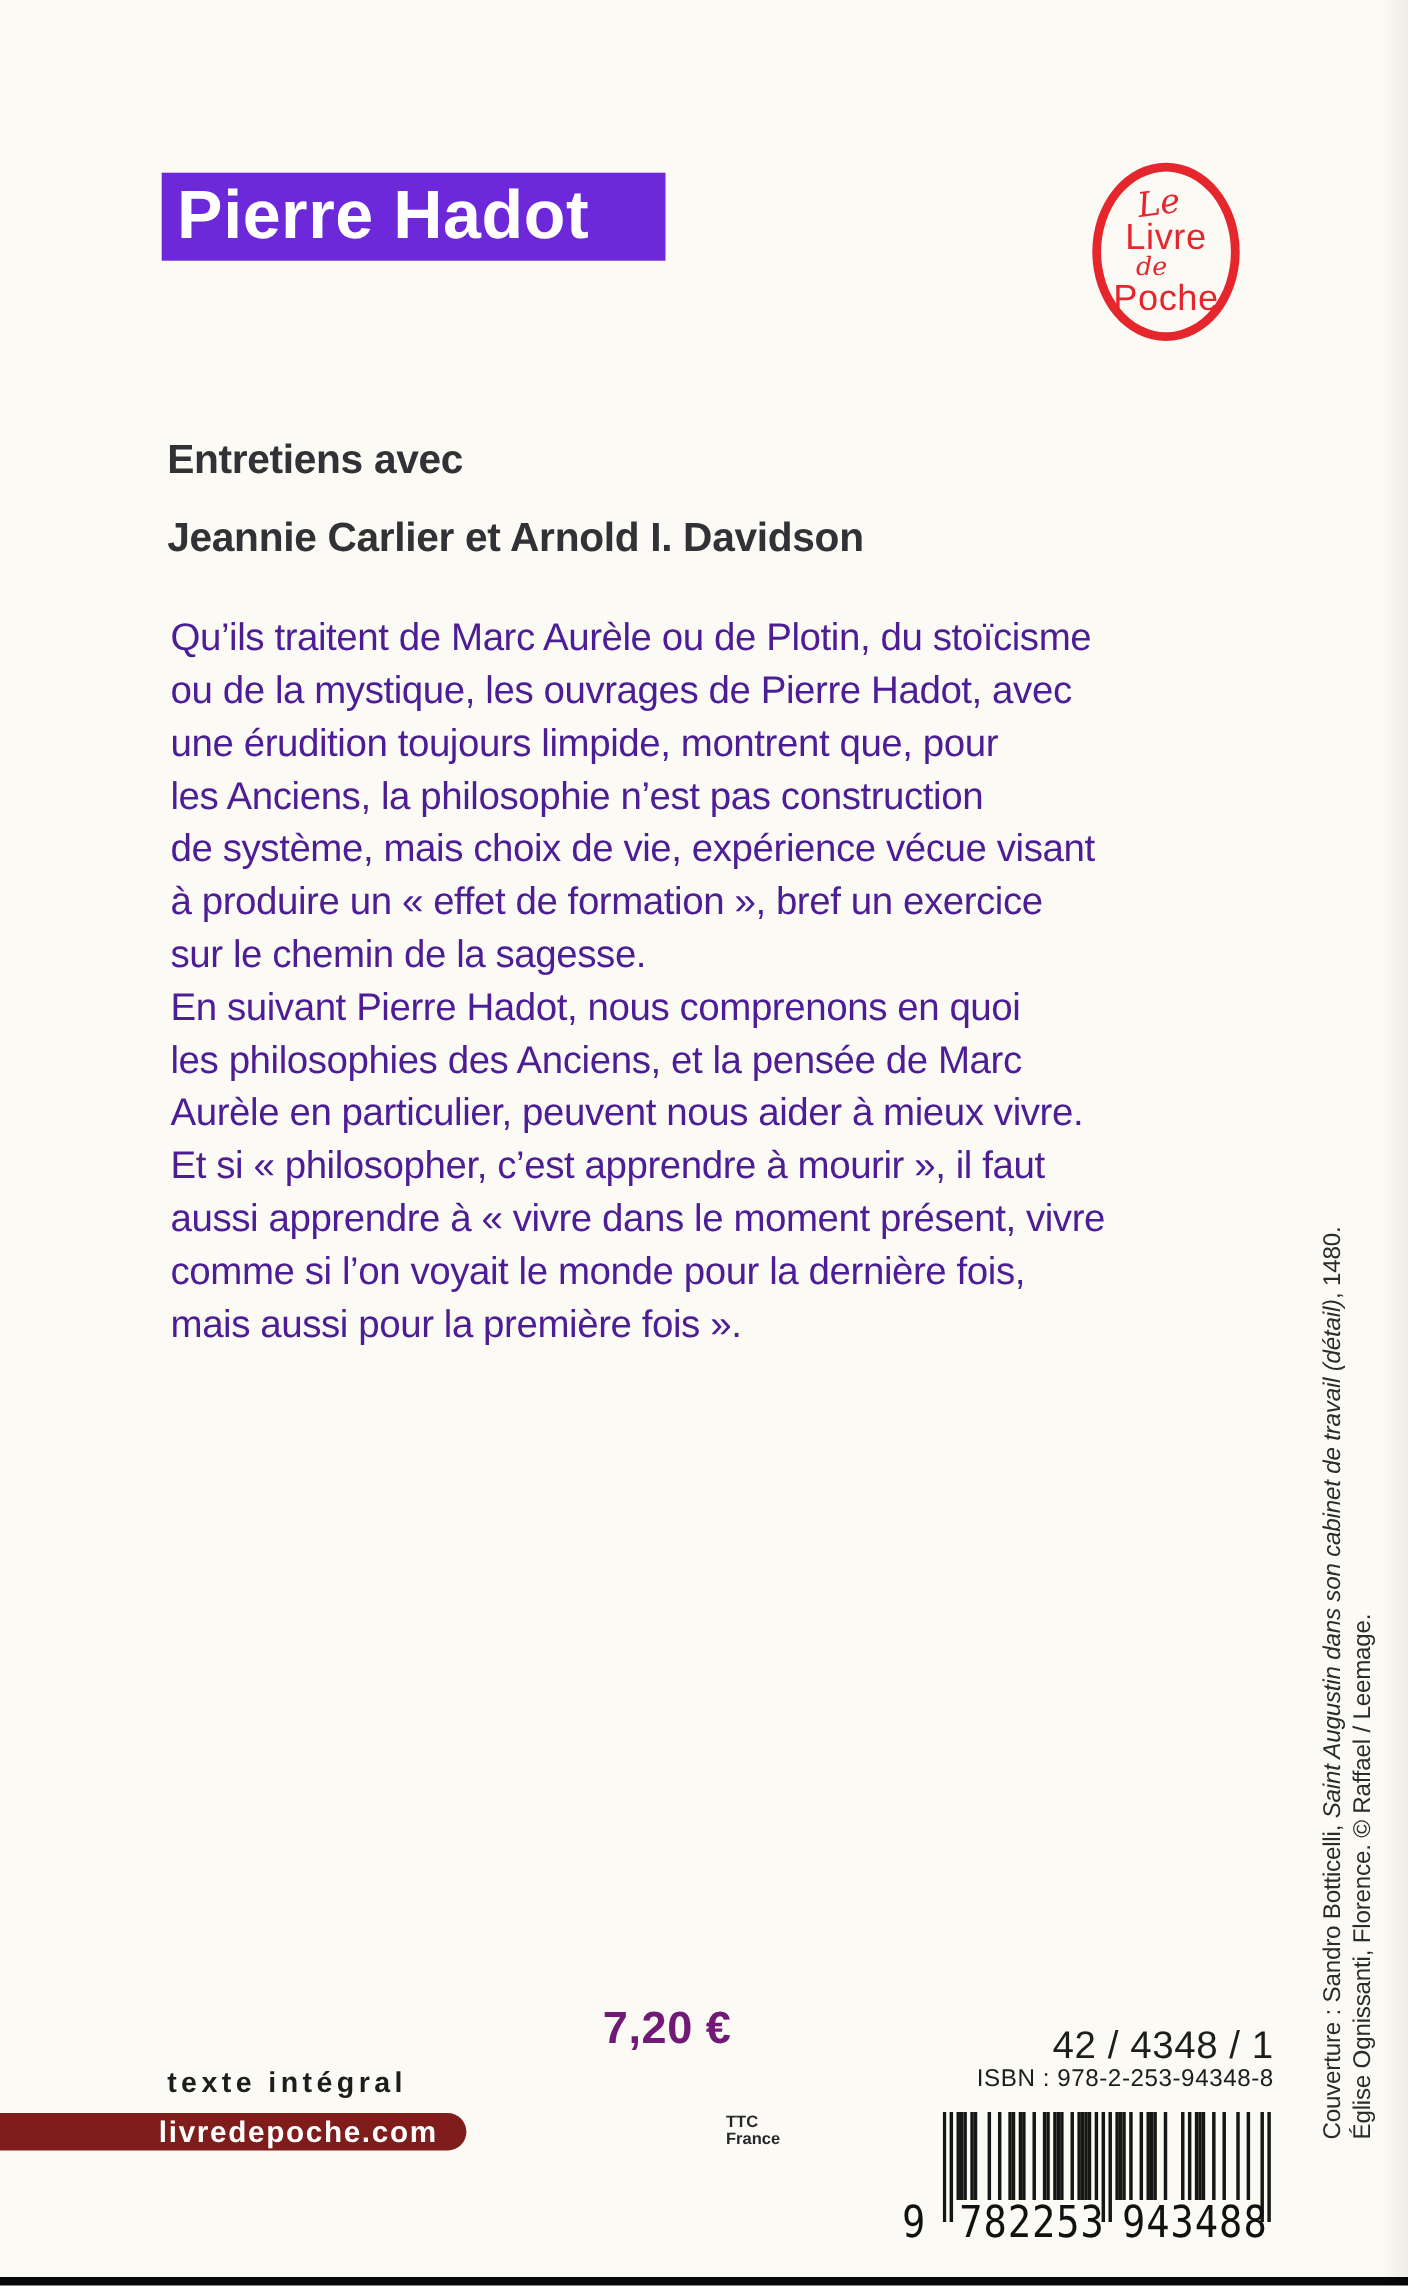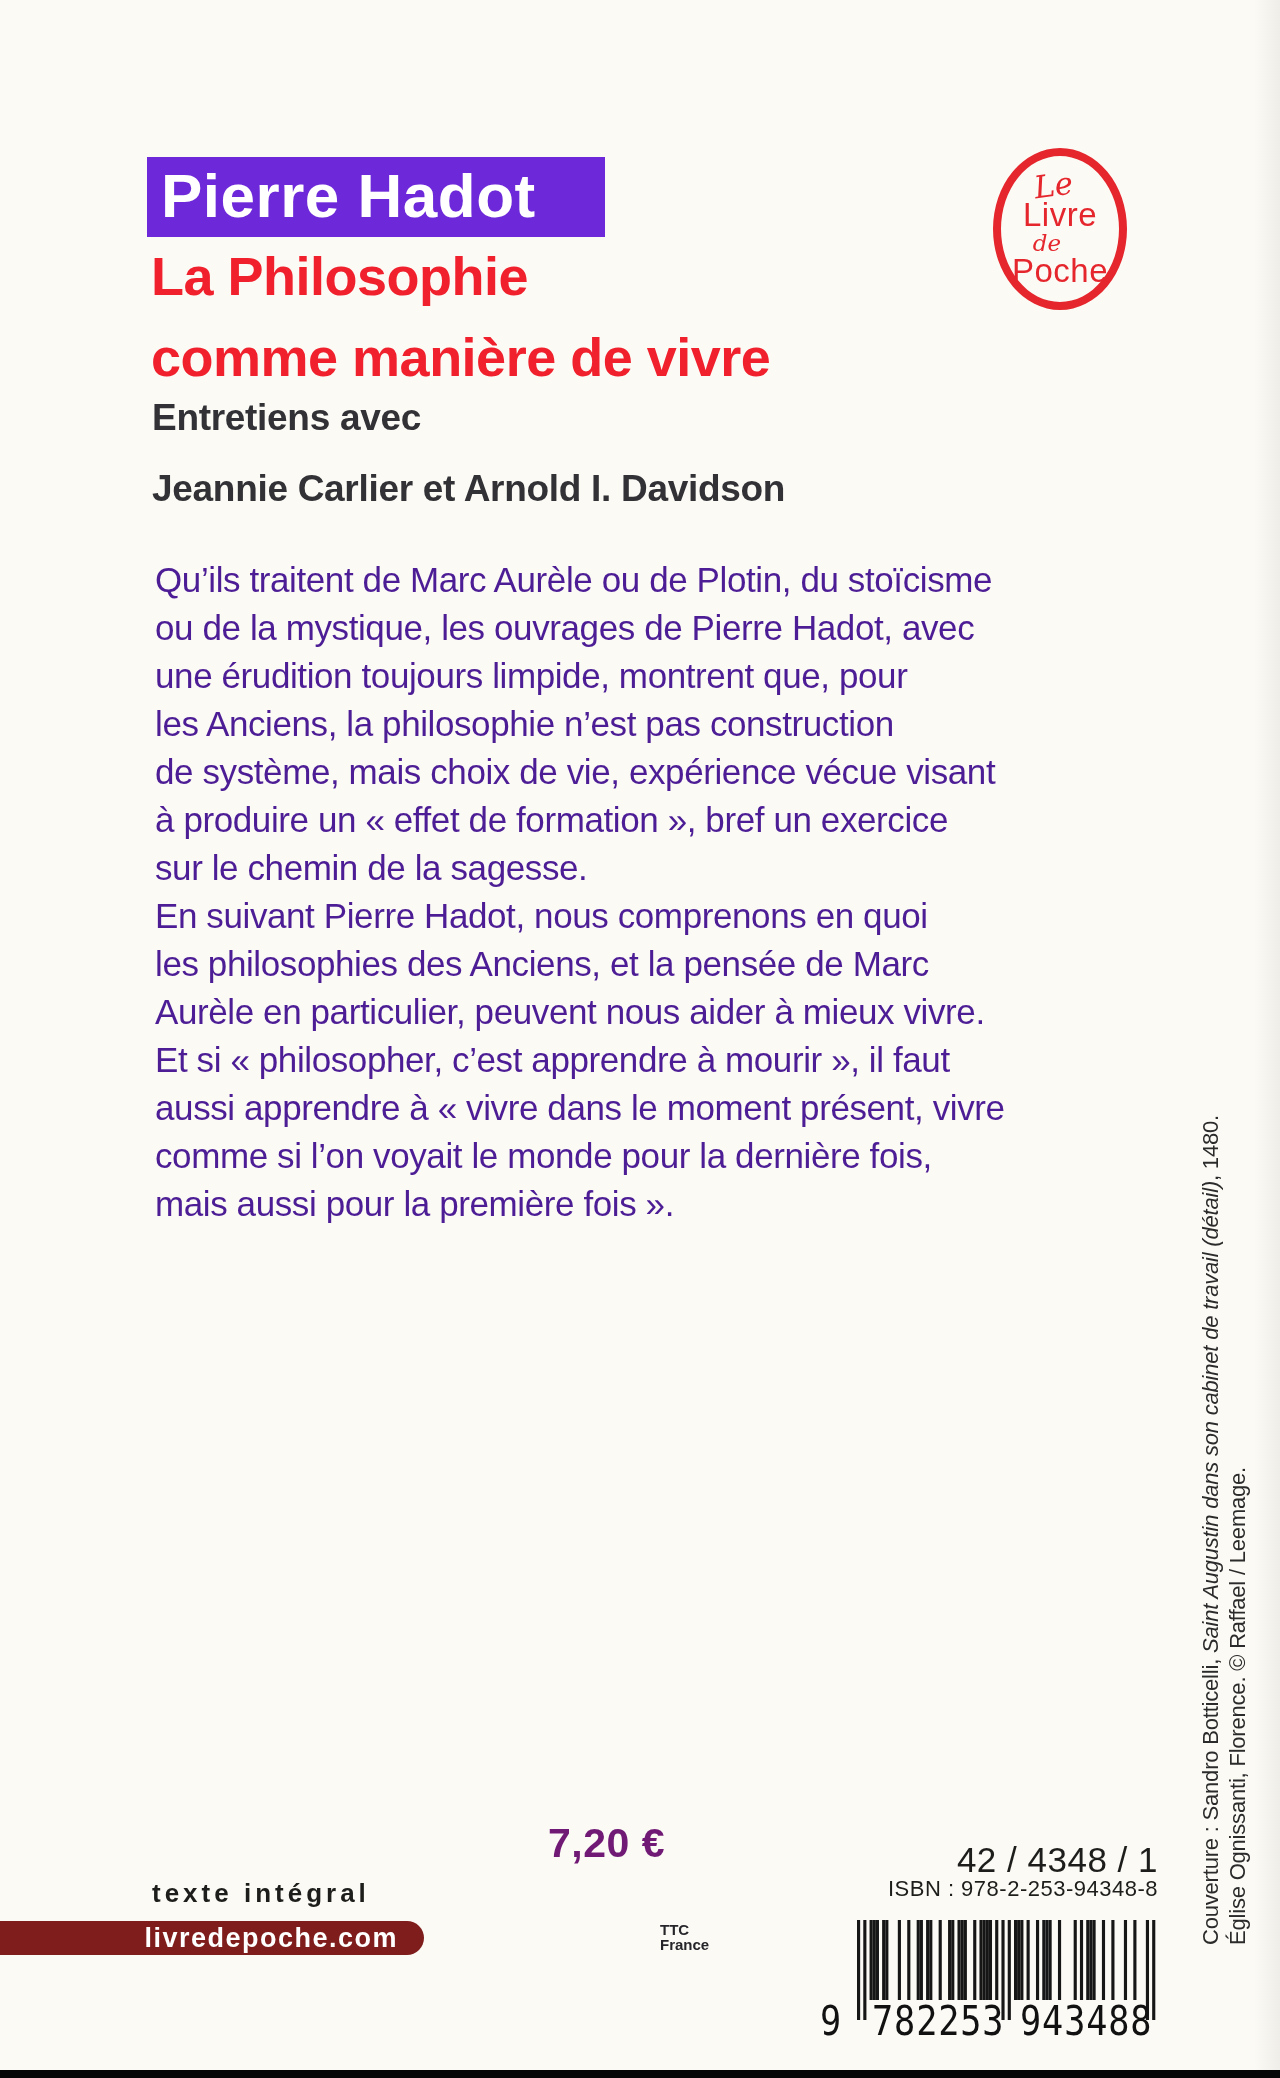--- a/index.html
+++ b/index.html
@@ -166,22 +166,20 @@
 </style>
 </head>
 <body>
 
 <div id="page">
 
   <div class="author-banner">
     <span>Pierre Hadot</span>
   </div>
 
-  <div class="book-title">La Philosophie
-comme manière de vivre</div>
 
   <div class="book-subtitle">Entretiens avec
 Jeannie Carlier et Arnold I. Davidson</div>
 
   <div class="logo">
     <div class="le">Le</div>
     <div class="livre">Livre</div>
     <div class="de">de</div>
     <div class="poche">Poche</div>
   </div>

